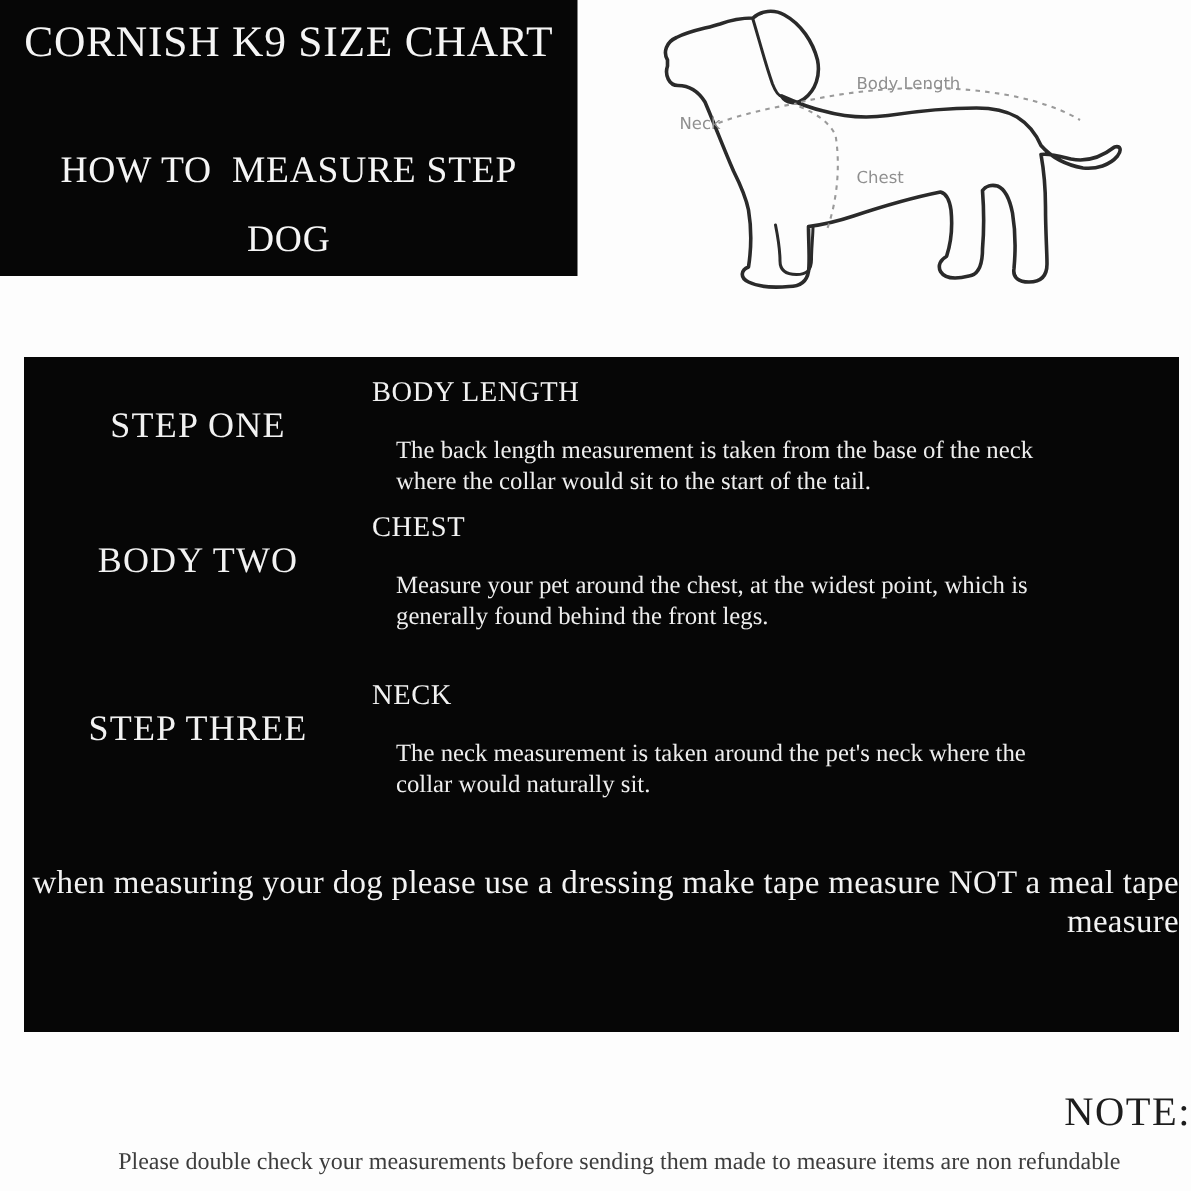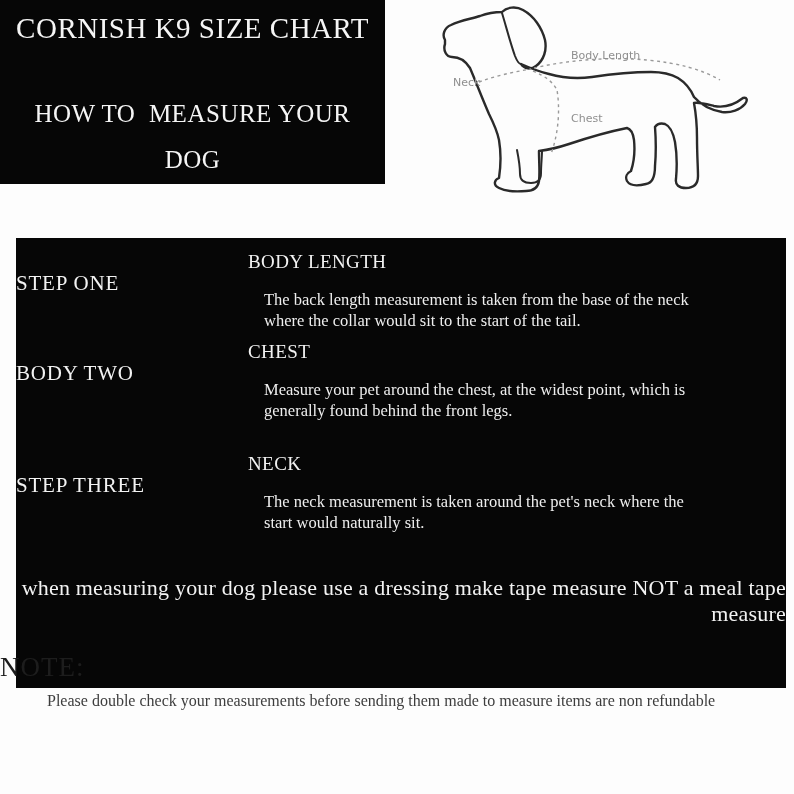--- a/index.html
+++ b/index.html
@@ -47,64 +47,64 @@
     width: 770px; height: 450px;
     background: #060606; color: #f2f2f2;
   }
   .step-row { position: absolute; left: 0; width: 100%; display: flex; }
   .step-row.r1 { top: 13px; }
   .step-row.r2 { top: 103px; }
   .step-row.r3 { top: 215px; }
   .step-label {
     width: 232px; flex: 0 0 232px;
     padding-top: 20px;
-    text-align: left;
-    font-size: 21px; letter-spacing: 0.8px;
+    text-align: center;
+    font-size: 24px; letter-spacing: 0.8px;
   }
   .step-content { width: 482px; flex: 0 0 482px; }
   .step-heading {
     margin: 0 0 5px 0;
     font-size: 19px; font-weight: normal;
     letter-spacing: 0.4px;
   }
   .step-desc {
     margin: 16px;
     font-size: 16.5px; line-height: 1.3;
     color: #eeeeee;
   }
   .footnote {
     position: absolute; top: 337px; left: 0;
     width: 100%; text-align: right;
     font-size: 22px; letter-spacing: 0.2px;
   }
 
   
   .footer-note {
-    position: absolute; top: 652px; left: 0;
-    width: 100%; text-align: left;
+    position: absolute; top: 726px; left: 0;
+    width: 100%; text-align: right;
     color: #1d1d1d;
   }
   .footer-note h2 {
     margin: 0; font-size: 27px; font-weight: normal;
     letter-spacing: 1px;
   }
   .footer-note p {
     width: 700px; margin: 7px auto 0;
     font-size: 16px; line-height: 1.35;
     color: #3d3d3d;
   }
 </style>
 </head>
 <body>
 
 <div class="page">
 
   <div class="title-box">
     <h1>CORNISH K9 SIZE CHART</h1>
-    <span class="subtitle">HOW TO  MEASURE YOUR
+    <span class="subtitle">HOW TO  MEASURE STEP
 DOG</span>
   </div>
 
   <svg class="dog-diagram" viewBox="0 0 335 204" xmlns="http://www.w3.org/2000/svg">
 
     <path fill="#fdfdfd" stroke="#2a2a2a" stroke-width="2.4" stroke-linejoin="round" stroke-linecap="round" d="M 10,38
              C 7,33 9,26 16,23
              C 26,18 36,17 45,14
              C 53,11 60,10 67,10
              C 72,5 81,4 88,8
@@ -177,21 +177,21 @@
       <div class="step-content">
         <h3 class="step-heading">CHEST</h3>
         <p class="step-desc">Measure your pet around the chest, at the widest point, which is generally found behind the front legs.</p>
       </div>
     </div>
 
     <div class="step-row r3">
       <div class="step-label">STEP THREE</div>
       <div class="step-content">
         <h3 class="step-heading">NECK</h3>
-        <p class="step-desc">The neck measurement is taken around the pet's neck where the start would naturally sit.</p>
+        <p class="step-desc">The neck measurement is taken around the pet's neck where the collar would naturally sit.</p>
       </div>
     </div>
 
     <div class="footnote">when measuring your dog please use a dressing make tape measure NOT a meal tape measure</div>
   </div>
 
   <div class="footer-note">
     <h2>NOTE:</h2>
     <p>Please double check your measurements before sending them made to measure items are non refundable</p>
   </div>

